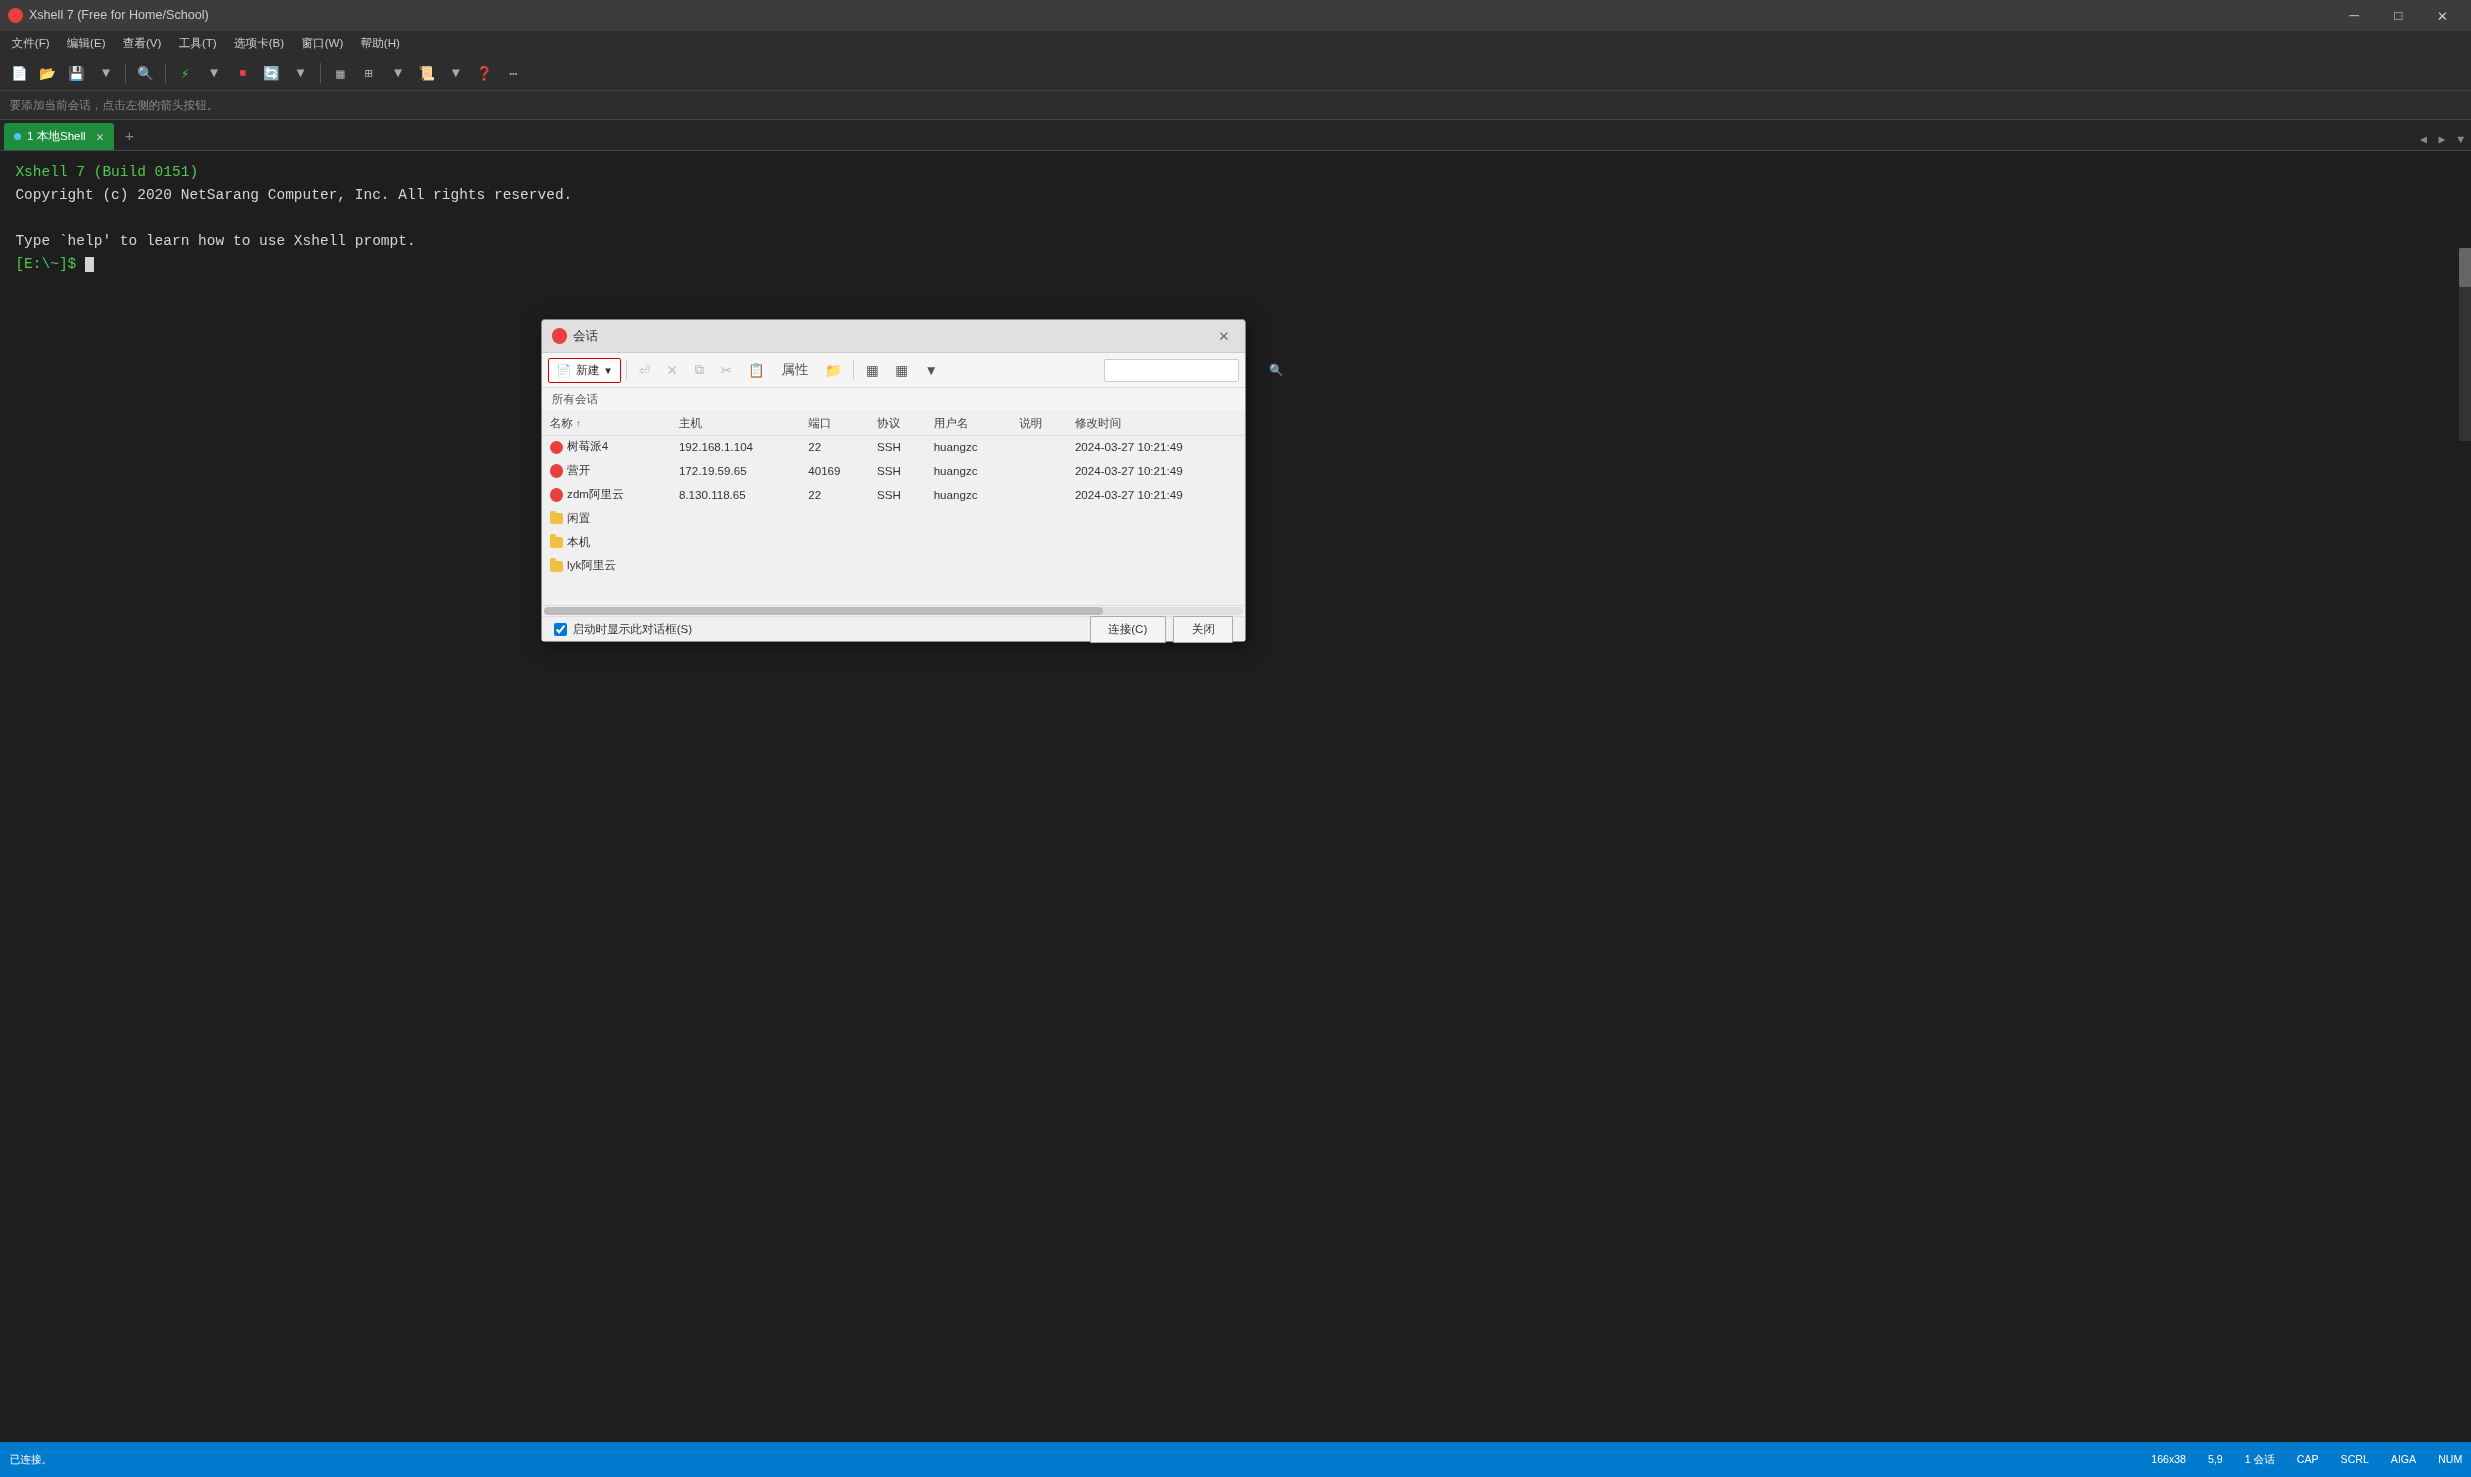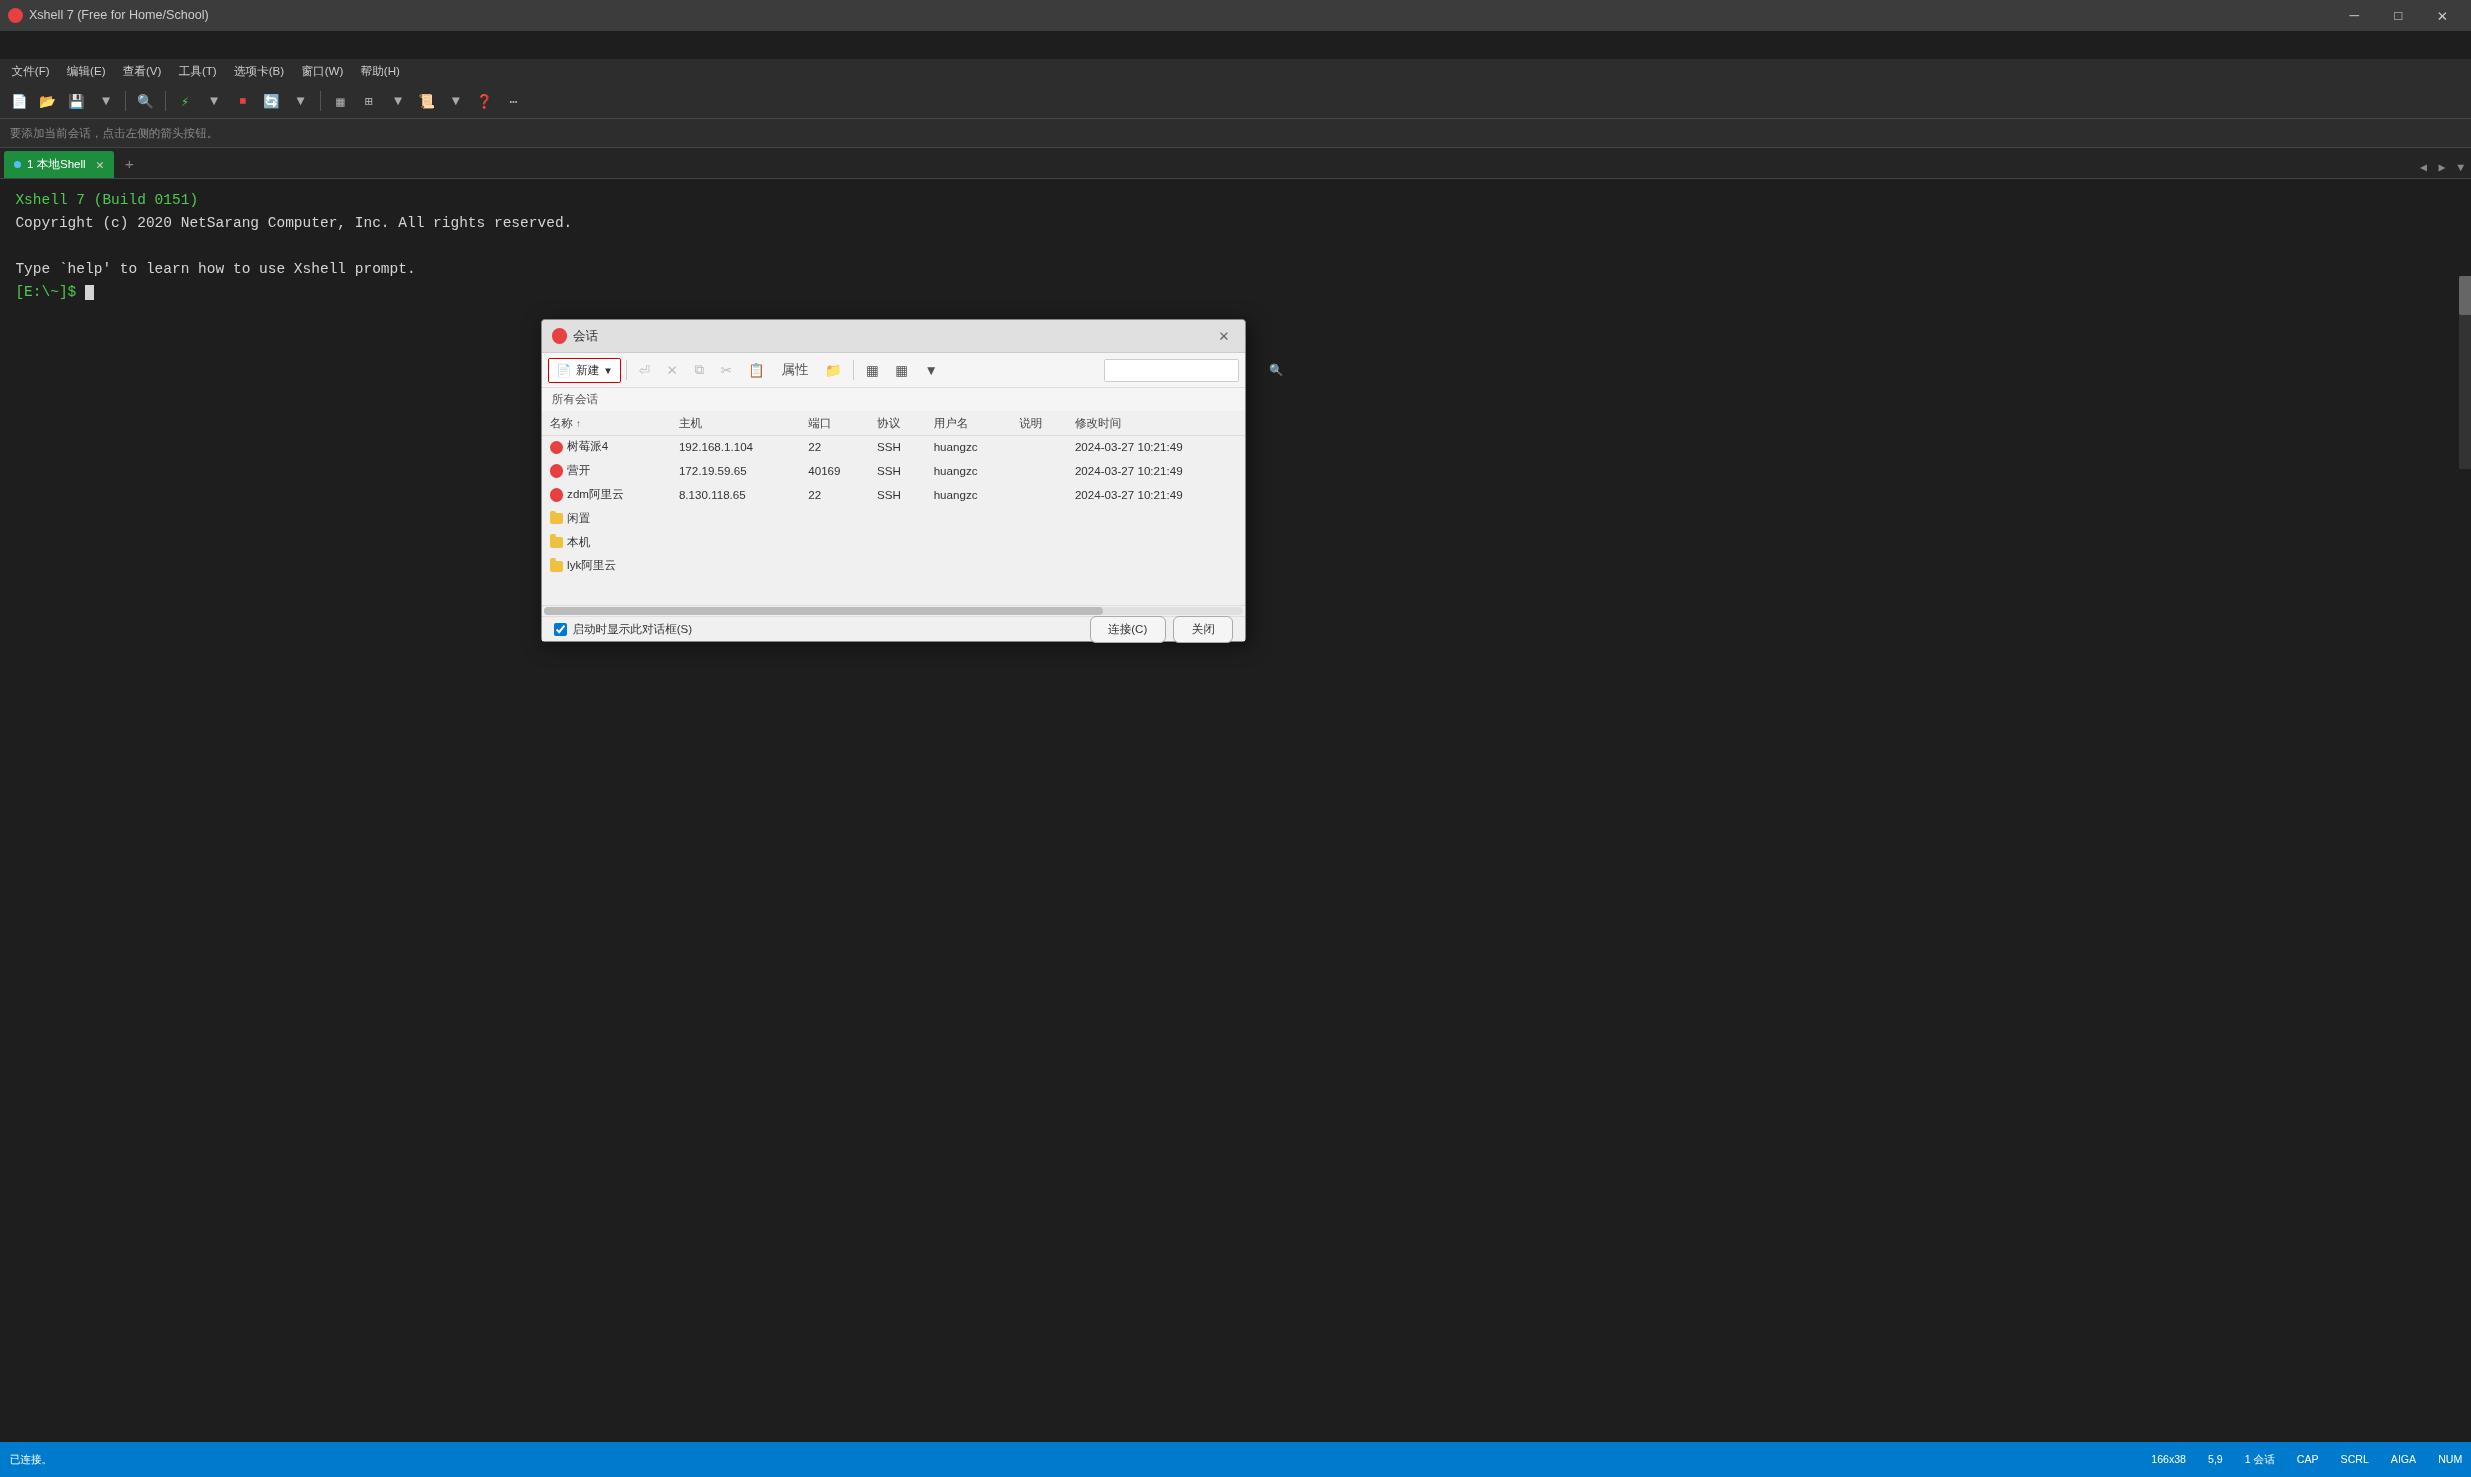--- a/index.html
+++ b/index.html
@@ -55,21 +55,20 @@
     .menu-bar {
       height: 25px;
       background: #2d2d2d;
       display: flex;
       align-items: center;
       padding: 0 3.9px;
       color: #ccc;
       font-size: 11.6px;
       font-family: 'Microsoft YaHei', Arial, sans-serif;
       gap: 1.9px;
-      margin-top: 28px;
     }
     .menu-item {
       padding: 1.9px 7.7px;
       cursor: pointer;
       border-radius: 1.9px;
     }
 
     
     .toolbar {
       height: 35px;
@@ -464,21 +463,21 @@
       color: #333;
       cursor: pointer;
     }
     .checkbox-label input[type=checkbox] {
       accent-color: #0078d4;
     }
     .footer-btn {
       height: 27px;
       padding: 0 17.4px;
       border: 1px solid #aaa;
-      border-radius: 6px;
+      border-radius: 1px;
       background: #f5f5f5;
       font-size: 11.6px;
       color: #333;
       cursor: pointer;
       font-family: 'Microsoft YaHei', Arial, sans-serif;
     }
     .footer-btns {
       margin-left: auto;
       display: flex;
       gap: 7.7px;

